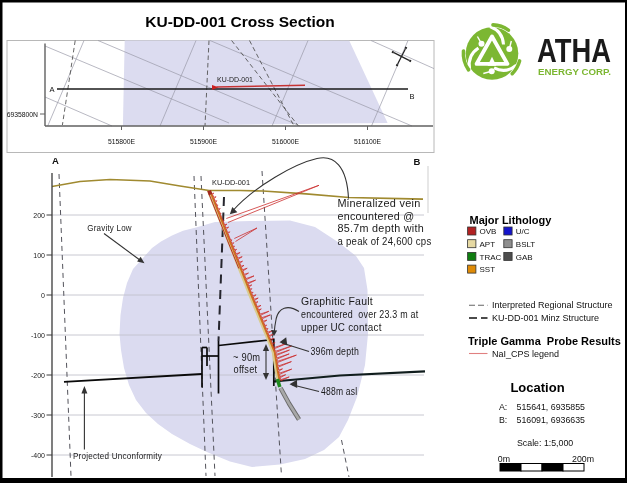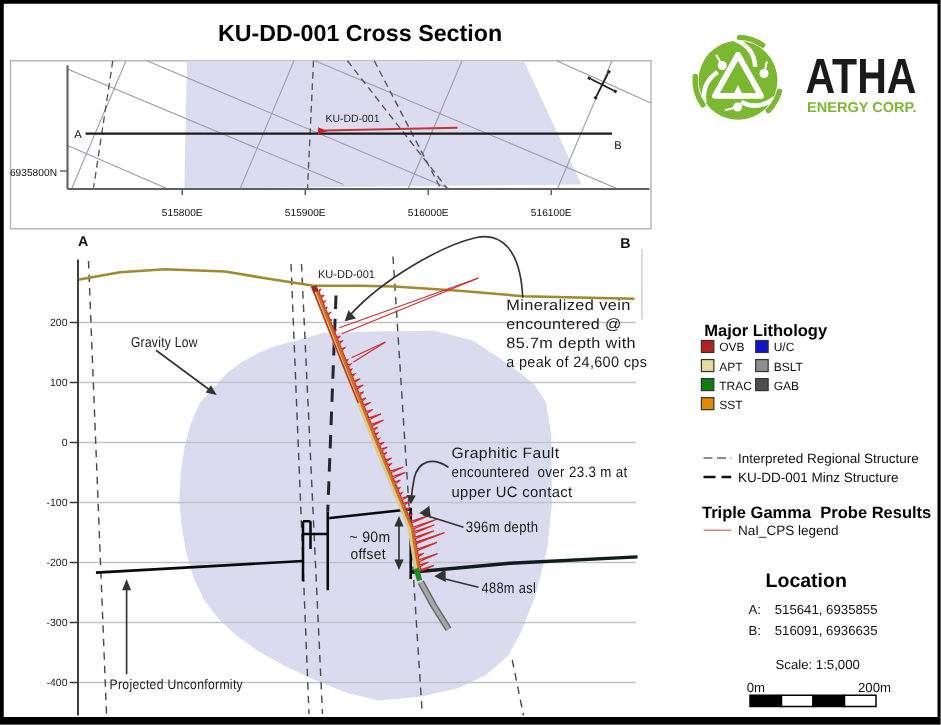--- a/index.html
+++ b/index.html
@@ -1,16 +1,16 @@
 <!DOCTYPE html>
 <html><head>
 <meta charset="utf-8">
 <style>
   html,body{margin:0;padding:0;background:#000;}
-  .page{position:relative;width:627px;height:483px;background:#ffffff;overflow:hidden;}
+  .page{position:relative;width:627px;height:483px;background:#c4b5fd;overflow:hidden;}
   svg text{font-family:"Liberation Sans",sans-serif;}
 </style>
 </head>
 <body>
 <div class="page">
 <svg width="627" height="483" viewBox="0 0 627 483" xmlns="http://www.w3.org/2000/svg">
 <rect x="0" y="0" width="627" height="483" fill="#000"></rect>
 <rect x="2.5" y="2.5" width="622.5" height="475.5" fill="#ffffff"></rect>
 
 <text x="240" y="27" font-size="15.5" font-weight="bold" fill="#000" text-anchor="middle">KU-DD-001 Cross Section</text>

